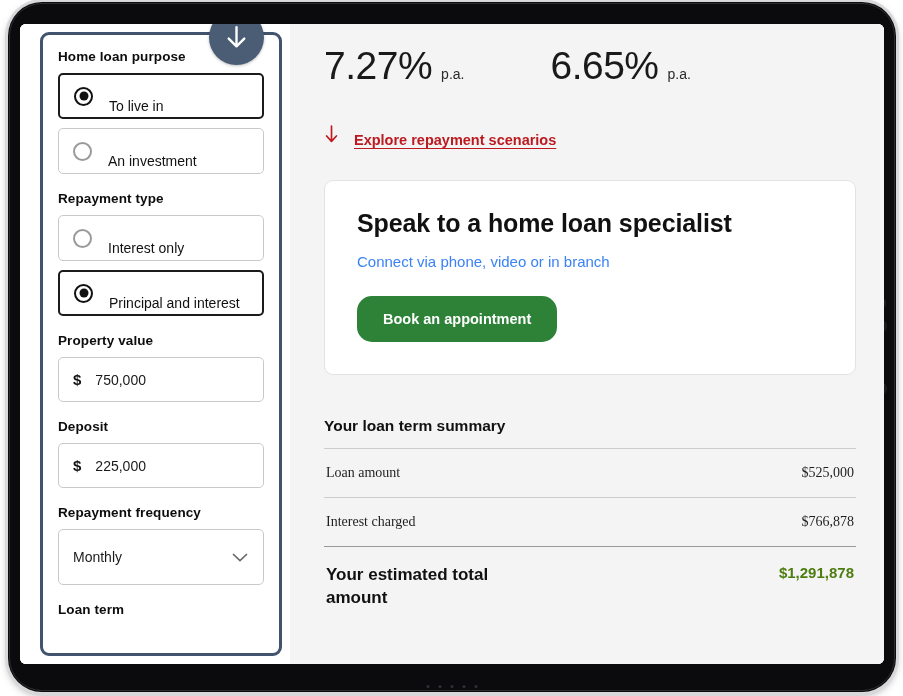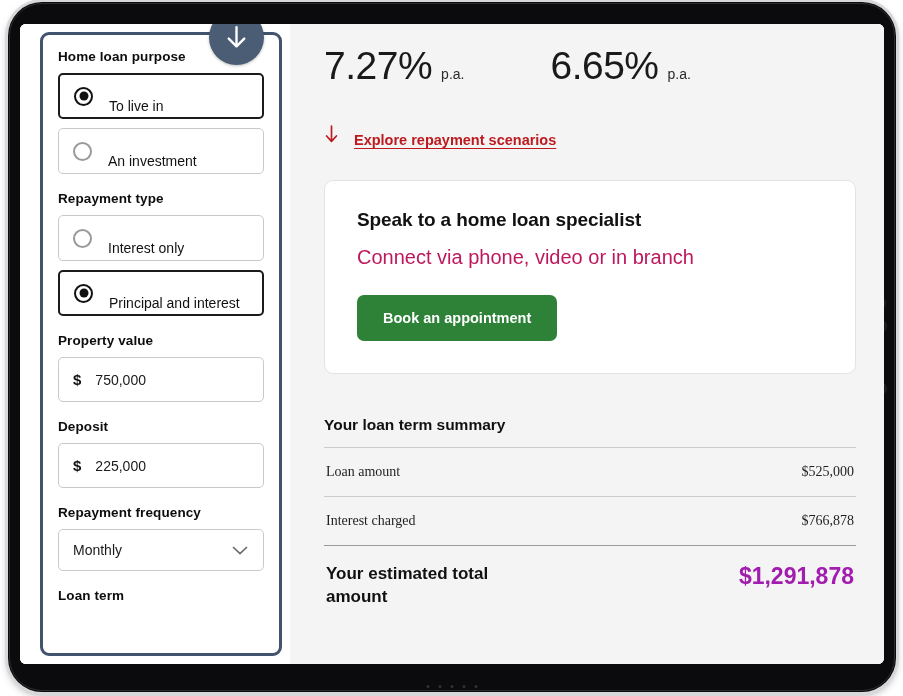--- a/index.html
+++ b/index.html
@@ -145,21 +145,21 @@
     margin-right: 14px;
   }
   .input-value {
     font-size: 14px;
     color: #1a1a1a;
   }
   .select-input {
     display: flex;
     align-items: center;
     justify-content: space-between;
-    height: 42px;
+    height: 56px;
     padding: 0 14px;
     border: 1px solid #c9c9c9;
     border-radius: 5px;
     background: #fff;
     cursor: pointer;
   }
   .select-value { font-size: 14px; color: #1a1a1a; }
   .chevron { width: 18px; height: 11px; display: block; }
   .chevron path { stroke: #6b6b6b; stroke-width: 1.7; fill: none; }
 
@@ -224,41 +224,41 @@
   }
 
   .specialist-card {
     margin-top: 32px;
     background: #ffffff;
     border: 1px solid #e3e3e3;
     border-radius: 9px;
     padding: 28px 32px 32px 32px;
   }
   .card-title {
-    font-size: 19px;
+    font-size: 25px;
     font-weight: bold;
     color: #111;
     letter-spacing: -.1px;
   }
   .card-subtitle {
-    font-size: 20px;
-    color: #be185d;
+    font-size: 15px;
+    color: #3b82f6;
     margin-top: 15px;
   }
   .primary-button {
     display: inline-flex;
     align-items: center;
     justify-content: center;
     margin-top: 26px;
     height: 46px;
     padding: 0 26px;
     background: #2d8238;
     color: #ffffff;
     border: none;
-    border-radius: 7px;
+    border-radius: 15px;
     font-family: "Liberation Sans", sans-serif;
     font-size: 14.5px;
     font-weight: bold;
     cursor: pointer;
   }
 
   .summary-section { margin-top: 42px; }
   .summary-title {
     font-size: 15.5px;
     font-weight: bold;
@@ -284,23 +284,23 @@
     padding: 17px 2px 0 2px;
   }
   .total-label {
     font-size: 17px;
     font-weight: bold;
     color: #111;
     line-height: 1.35;
     max-width: 190px;
   }
   .total-value {
-    font-size: 23px;
-    font-weight: bold;
-    color: #a21caf;
+    font-size: 15px;
+    font-weight: bold;
+    color: #4d7c0f;
   }
 </style>
 </head>
 <body>
 
 <div class="device-frame">
   <div class="bezel-highlight"></div>
 
   <div class="side-port p1"></div>
   <div class="side-port p2"></div>

